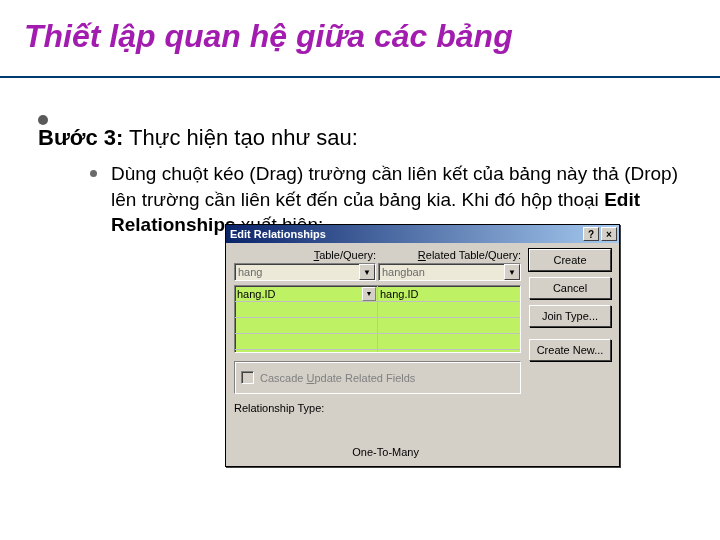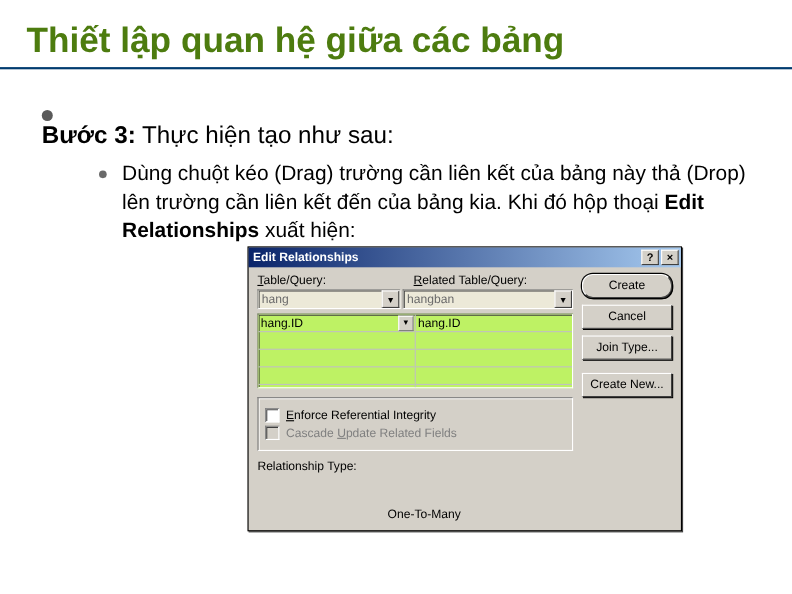--- a/index.html
+++ b/index.html
@@ -7,22 +7,23 @@
     width: 720px;
     height: 540px;
     background: #fff;
     font-family: Arial, sans-serif;
     position: relative;
     overflow: hidden;
   }
   .slide-title {
     font-size: 32px;
     font-weight: bold;
-    color: #4d7c0f;
-    padding: 18px 20px 6px 24px;
+    color: #a21caf;
+    padding: 18px 20px 21px 24px;
+    font-style: italic;
   }
   .title-rule {
     height: 2px;
     background: #003b6f;
     margin: 0 0 0 0;
     width: 100%;
   }
   .content {
     padding: 28px 18px 0 38px;
   }
@@ -90,21 +91,21 @@
     margin-left: 2px;
     display: flex; align-items: center; justify-content: center;
     font-size: 10px; font-weight: bold; color: #000;
   }
   .dlg-body {
     padding: 6px 8px 8px 8px;
     display: flex;
   }
   .dlg-left { flex: 1; }
   .dlg-right { width: 82px; margin-left: 8px; }
-  .labels-row { display: flex; }
+  .labels-row { display: flex; text-align: right; }
   .lbl { font-size: 11px; padding-bottom: 2px; }
   .underline { text-decoration: underline; }
   .col1 { width: 142px; }
   .col2 { flex: 1; }
   .combo {
     height: 18px;
     background: #ece9d8;
     border: 1px solid #808080;
     border-right-color: #fff; border-bottom-color: #fff;
     box-shadow: inset 1px 1px 0 #404040;
@@ -116,21 +117,21 @@
   .combo .arrow {
     width: 16px; height: 16px;
     background: #d4d0c8;
     border: 1px solid #fff;
     border-right-color: #404040; border-bottom-color: #404040;
     position: absolute; right: 0; top: 0;
     display: flex; align-items: center; justify-content: center;
     font-size: 8px; color: #000;
   }
   .combos-row { display: flex; gap: 0; margin-bottom: 4px; }
-  .combos-row > div:first-child { width: 130px; }
+  .combos-row > div:first-child { width: 142px; }
   .combos-row > div:last-child { flex: 1; margin-left: 2px; }
   .grid {
     border: 1px solid #808080;
     border-right-color: #fff; border-bottom-color: #fff;
     background: #bef264;
     height: 68px;
     display: flex;
     box-shadow: inset 1px 1px 0 #404040;
   }
   .grid-col {
@@ -182,21 +183,21 @@
     background: #d4d0c8;
     border: 1px solid #fff;
     border-right-color: #404040; border-bottom-color: #404040;
     box-shadow: 1px 1px 0 #000;
     display: flex; align-items: center; justify-content: center;
     font-size: 11px;
     margin-bottom: 6px;
     padding: 0 4px;
     text-align: center;
   }
-  .btn.default { box-shadow: 0 0 0 1px #000, 1px 1px 0 #000; border-radius: 10px; }
+  .btn.default { box-shadow: 0 0 0 1px #000, 1px 1px 0 #000; }
 </style>
 </head>
 <body>
 
 <div class="slide-title">Thiết lập quan hệ giữa các bảng</div>
 <div class="title-rule"></div>
 
 <div class="content">
   <div class="bullet-l1">
     <div class="bullet-dot"></div>
@@ -252,24 +253,20 @@
           <div class="grid-cell">
             <span>hang.ID</span>
           </div>
           <div class="grid-cell"></div>
           <div class="grid-cell"></div>
           <div class="grid-cell"></div>
         </div>
       </div>
       <div class="checks">
         <div class="checks-inner">
-          <div class="chk-row">
-            <div class="chk"></div>
-            <span><span class="underline">E</span>nforce Referential Integrity</span>
-          </div>
           <div class="chk-row">
             <div class="chk disabled"></div>
             <span class="disabled-text">Cascade <span class="underline">U</span>pdate Related Fields</span>
           </div>
         </div>
       </div>
       <div class="rel-row">
         <span>Relationship Type:</span>
         <span class="val">One-To-Many</span>
       </div>

